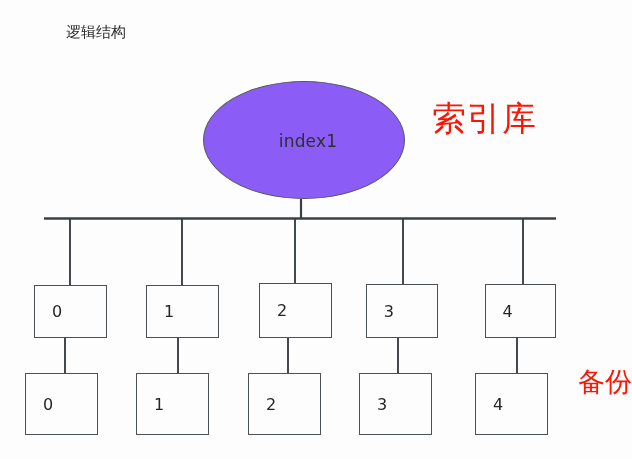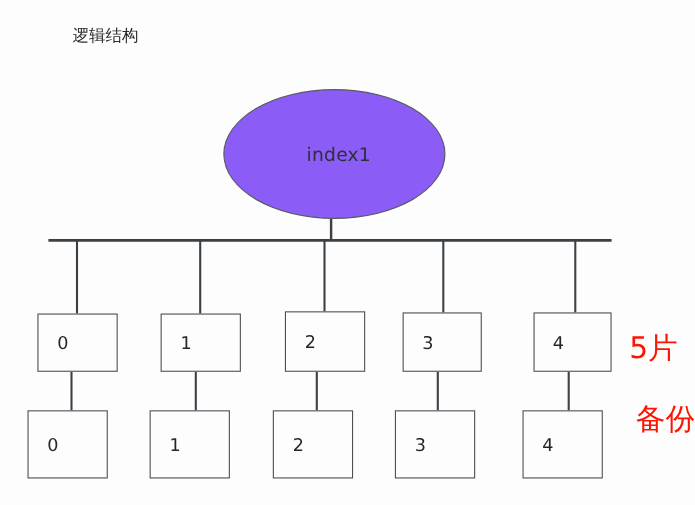--- a/index.html
+++ b/index.html
@@ -175,16 +175,16 @@
   <div class="node-box" style="left:248px; top:373px; width:73px; height:62px;">
     <div class="node-text">2</div>
   </div>
   <div class="node-box" style="left:359px; top:373px; width:73px; height:62px;">
     <div class="node-text">3</div>
   </div>
   <div class="node-box" style="left:475px; top:373px; width:73px; height:62px;">
     <div class="node-text">4</div>
   </div>
 
-  <div class="red-label" id="label-shards">5片</div>
+  <div class="red-label" id="label-index-lib">索引库</div>
   <div class="red-label" id="label-replica">备份</div>
 
 </div>
 
 </body></html>

